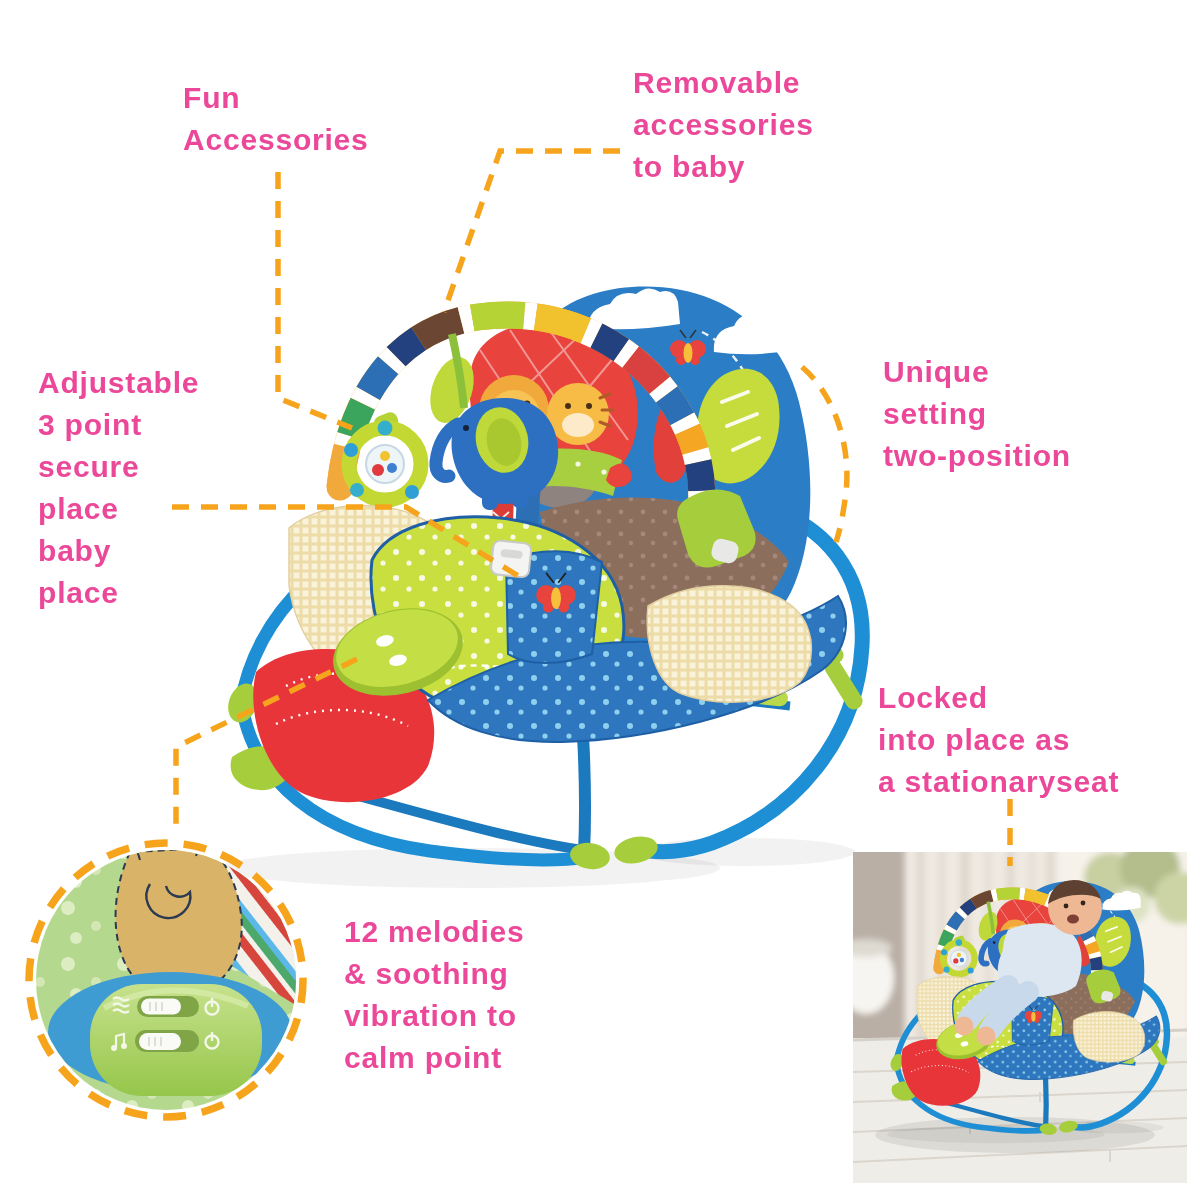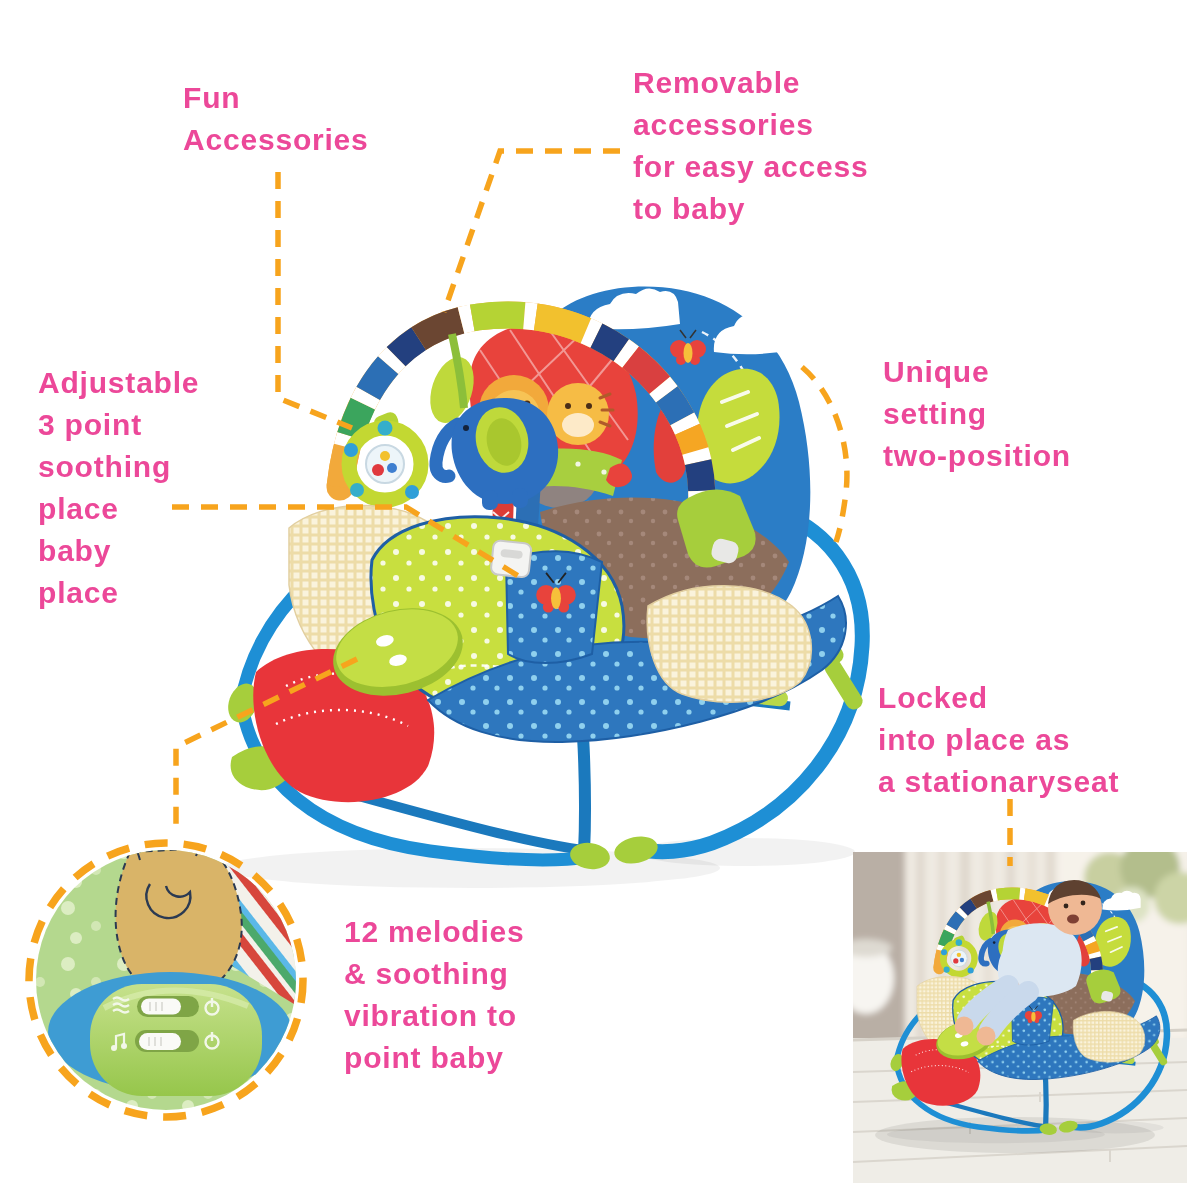--- a/index.html
+++ b/index.html
@@ -366,28 +366,27 @@
 </svg>
 
 <div class="callout" style="left:183px;top:77px">
   <div>Fun</div>
   <div>Accessories</div>
 </div>
 
 <div class="callout" style="left:633px;top:62px">
   <div>Removable</div>
   <div>accessories</div>
-  <div>for easy access</div>
   <div>to baby</div>
 </div>
 
 <div class="callout" style="left:38px;top:362px">
   <div>Adjustable</div>
   <div>3 point</div>
-  <div>soothing</div>
+  <div>secure</div>
   <div>place</div>
   <div>baby</div>
   <div>place</div>
 </div>
 
 <div class="callout" style="left:883px;top:351px">
   <div>Unique</div>
   <div>setting</div>
   <div>two-position</div>
 </div>
@@ -395,14 +394,14 @@
 <div class="callout" style="left:878px;top:677px">
   <div>Locked</div>
   <div>into place as</div>
   <div>a stationaryseat</div>
 </div>
 
 <div class="callout" style="left:344px;top:911px">
   <div>12 melodies</div>
   <div>&amp; soothing</div>
   <div>vibration to</div>
-  <div>point baby</div>
+  <div>calm point</div>
 </div>
 
 </body></html>

